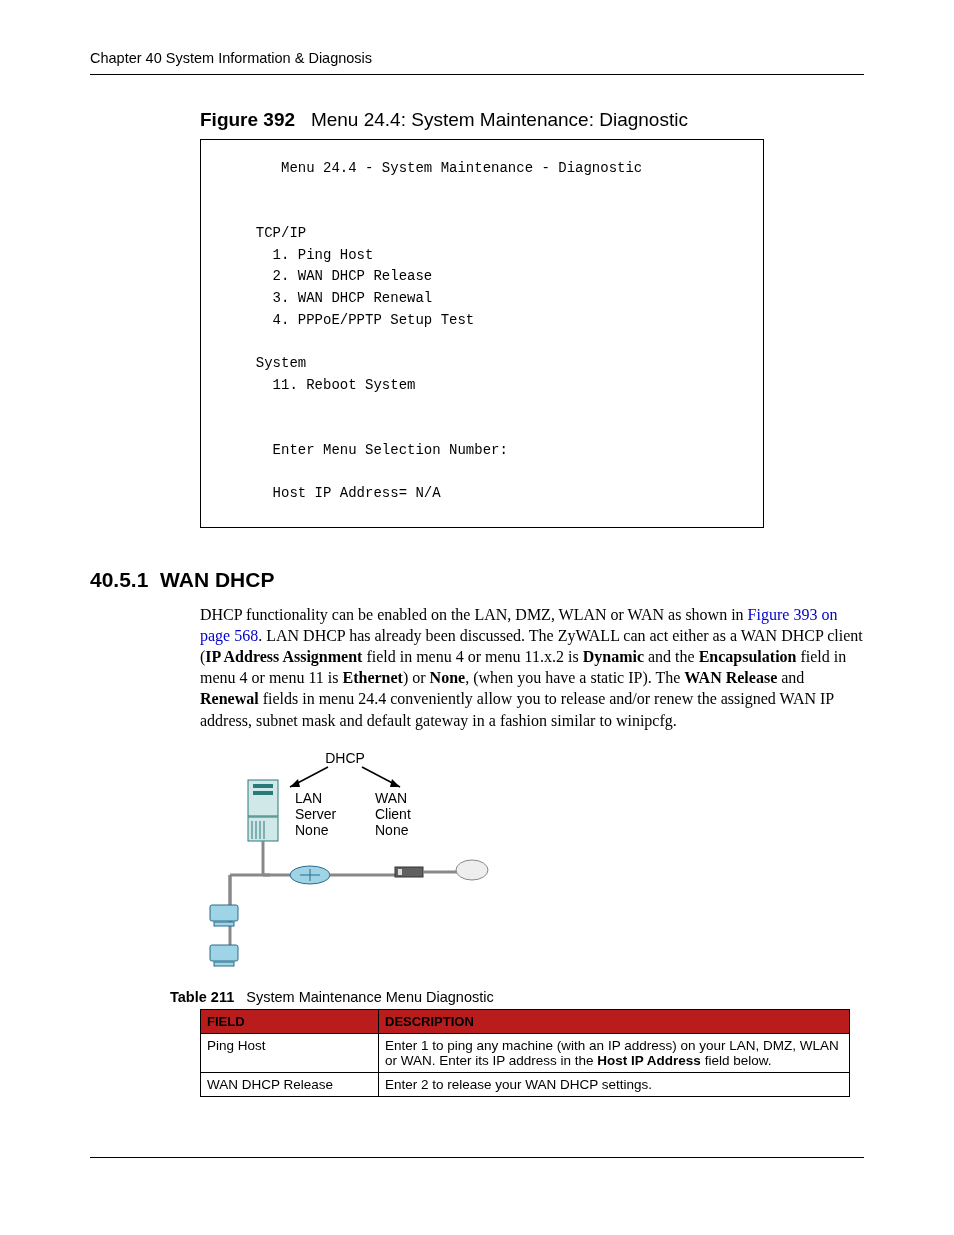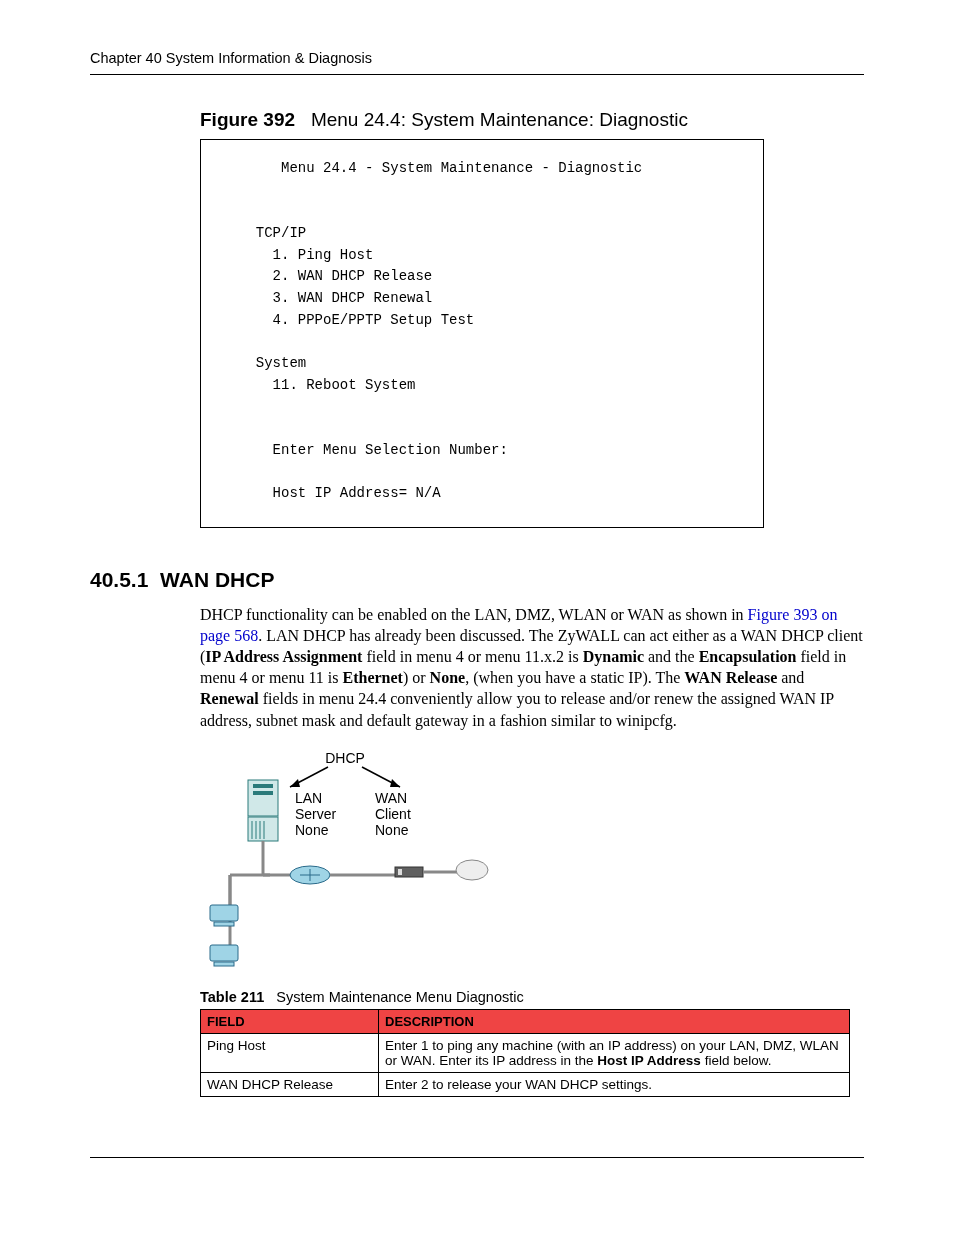--- a/index.html
+++ b/index.html
@@ -59,38 +59,38 @@
     margin-left: 110px;
     margin-bottom: 0;
   }
   .fig-diagram {
     margin-left: 110px;
     margin-bottom: 10px;
   }
   .table-caption {
     font-family: Arial, Helvetica, sans-serif;
     font-size: 14.5px;
-    margin-left: 110px;
+    margin-left: 80px;
     margin-bottom: 4px;
   }
   table.diag {
     margin-left: 110px;
     border-collapse: collapse;
     width: 650px;
     font-family: Arial, Helvetica, sans-serif;
     font-size: 13.5px;
   }
   table.diag th, table.diag td {
     border: 1px solid #000;
     padding: 4px 6px;
     text-align: left;
     vertical-align: top;
   }
   table.diag th {
-    background: #ef4444;
+    background: #b91c1c;
     font-weight: bold;
     font-size: 13px;
   }
   .footer {
     border-top: 1.5px solid #000;
     margin-top: 60px;
     padding-top: 6px;
     display: flex;
     justify-content: space-between;
     align-items: baseline;

